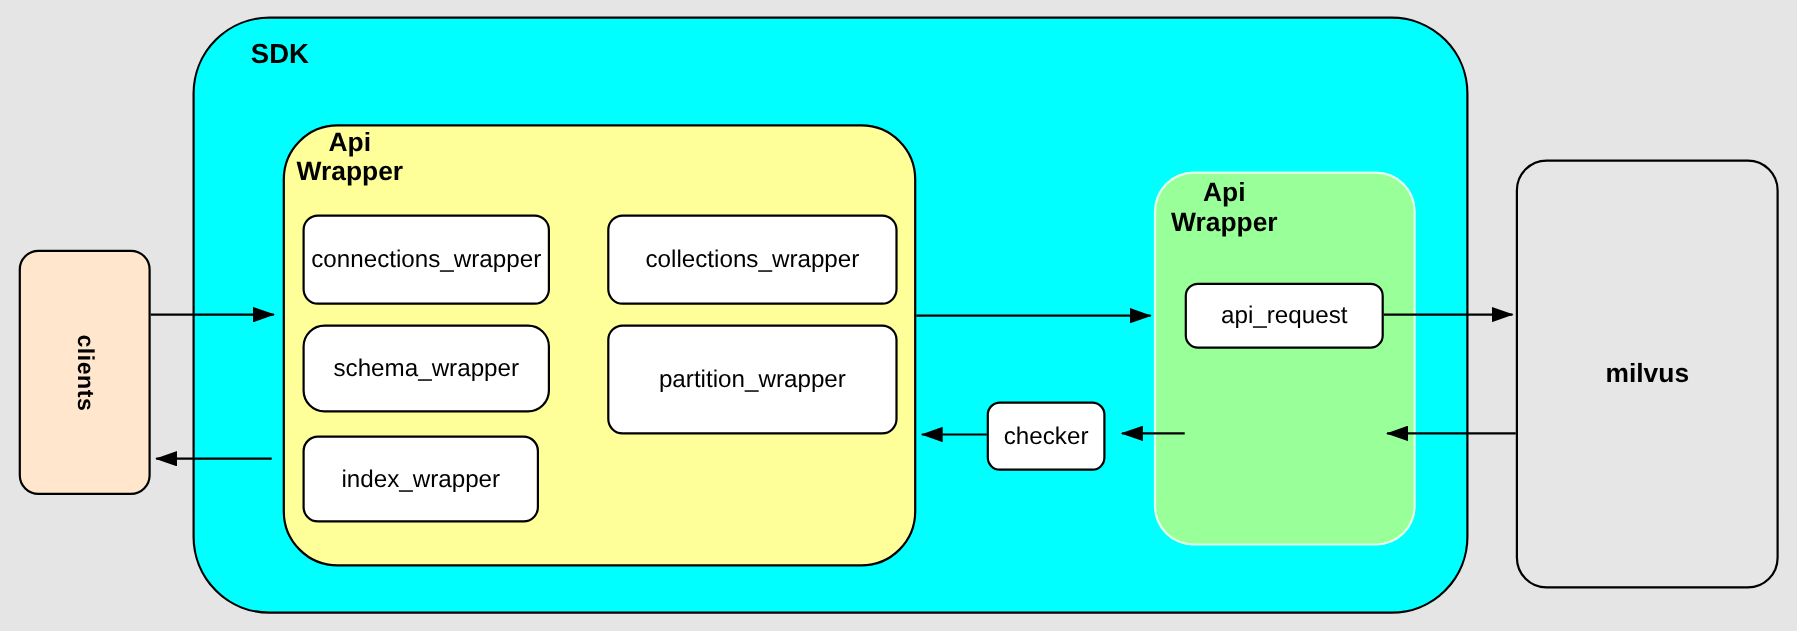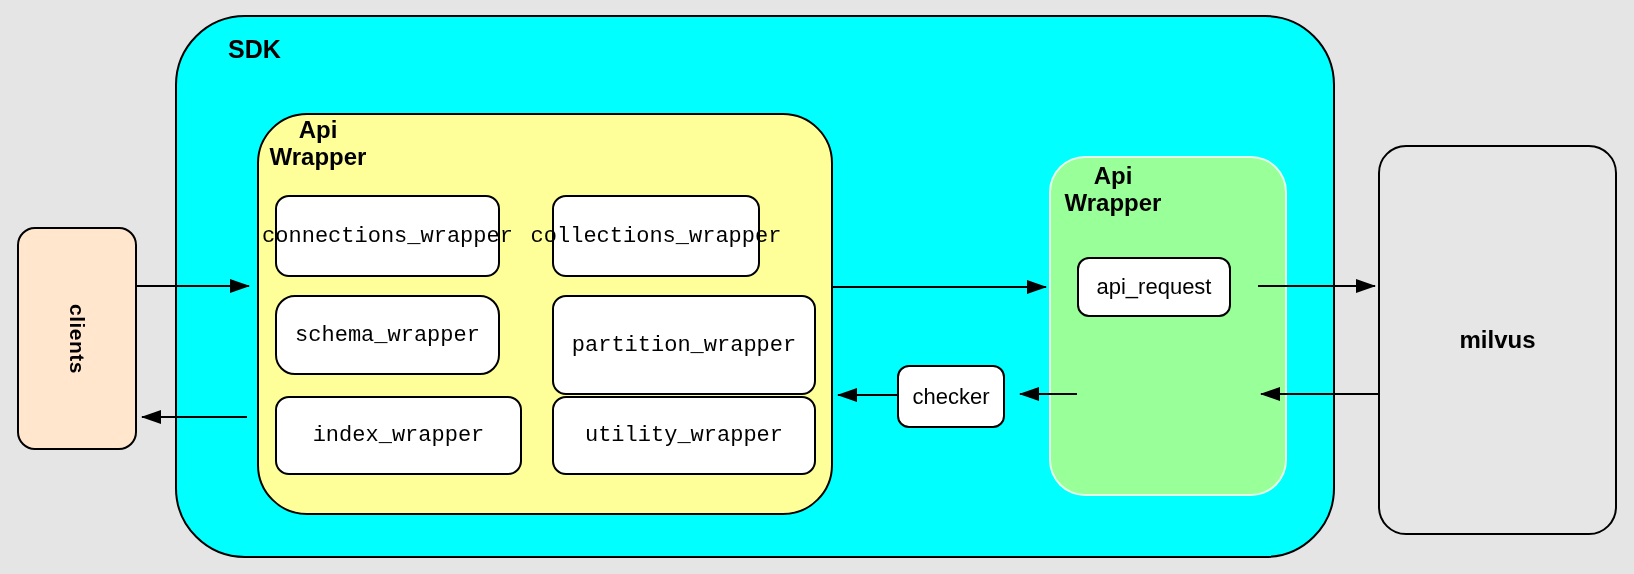--- a/index.html
+++ b/index.html
@@ -46,40 +46,40 @@
 
   
   .sdk { left: 175px; top: 15px; width: 1160px; height: 543px; border-radius: 70px; }
   .sdk-label { left: 228px; top: 36px; font-size: 25px; }
 
   
   .api-wrapper { left: 257px; top: 113px; width: 576px; height: 402px; border-radius: 50px; }
   .aw-label { left: 253px; top: 116px; width: 130px; font-size: 24px; }
 
   
-  .wnode { background: #FFFFFF; border-radius: 14px; font-family: Liberation Mono, monospace; }
+  .wnode { background: #FFFFFF; border-radius: 14px; }
   .wb1 { left: 275px; top: 195px; width: 225px; height: 82px; }
-  .wb2 { left: 552px; top: 195px; width: 208px; height: 82px; }
+  .wb2 { left: 552px; top: 195px; width: 264px; height: 82px; }
   .wb3 { left: 275px; top: 295px; width: 225px; height: 80px; border-radius: 20px; }
   .wb4 { left: 552px; top: 295px; width: 264px; height: 100px; text-align: center; }
-  .wb5 { left: 275px; top: 396px; width: 247px; height: 79px; }
+  .wb5 { left: 275px; top: 396px; width: 215px; height: 79px; }
   .wb6 { left: 552px; top: 396px; width: 264px; height: 79px; }
 
   
   .checker { left: 897px; top: 365px; width: 108px; height: 63px; border-radius: 12px; }
 
   
   .api-gateway {
     left: 1049px; top: 156px; width: 238px; height: 340px;
     border-radius: 36px;
     border: 2px solid rgba(255,255,255,0.75);
   }
   .ag-label { left: 1043px; top: 162px; width: 140px; font-size: 24px; }
   .gw-node { border-radius: 12px; background: #FFFFFF; }
-  .api-request  { left: 1077px; top: 257px; width: 154px; height: 60px; }
+  .api-request  { left: 1077px; top: 257px; width: 181px; height: 60px; }
   .api-response { left: 1077px; top: 368px; width: 181px; height: 59px; }
 
   
   .milvus { left: 1378px; top: 145px; width: 239px; height: 390px; border-radius: 28px; }
   .milvus .node-text { font-weight: 700; font-size: 24px; }
 
   
   .arrows {
     position: absolute;
     left: 0; top: 0;
@@ -109,23 +109,20 @@
   </div>
   <div class="box wnode wb3">
     <span class="node-text">schema_wrapper</span>
   </div>
   <div class="box wnode wb4">
     <span class="node-text">partition_wrapper</span>
   </div>
   <div class="box wnode wb5">
     <span class="node-text">index_wrapper</span>
   </div>
-  <div class="box wnode wb6">
-    <span class="node-text">utility_wrapper</span>
-  </div>
 
   <div class="box checker" style="background-color: rgb(255, 255, 255);">
     <span class="node-text">checker</span>
   </div>
 
   <div class="box api-gateway" style="background-color: rgb(153, 255, 153);"></div>
   <div class="label ag-label">
     <div>Api</div>
     <div>Wrapper</div>
   </div>

